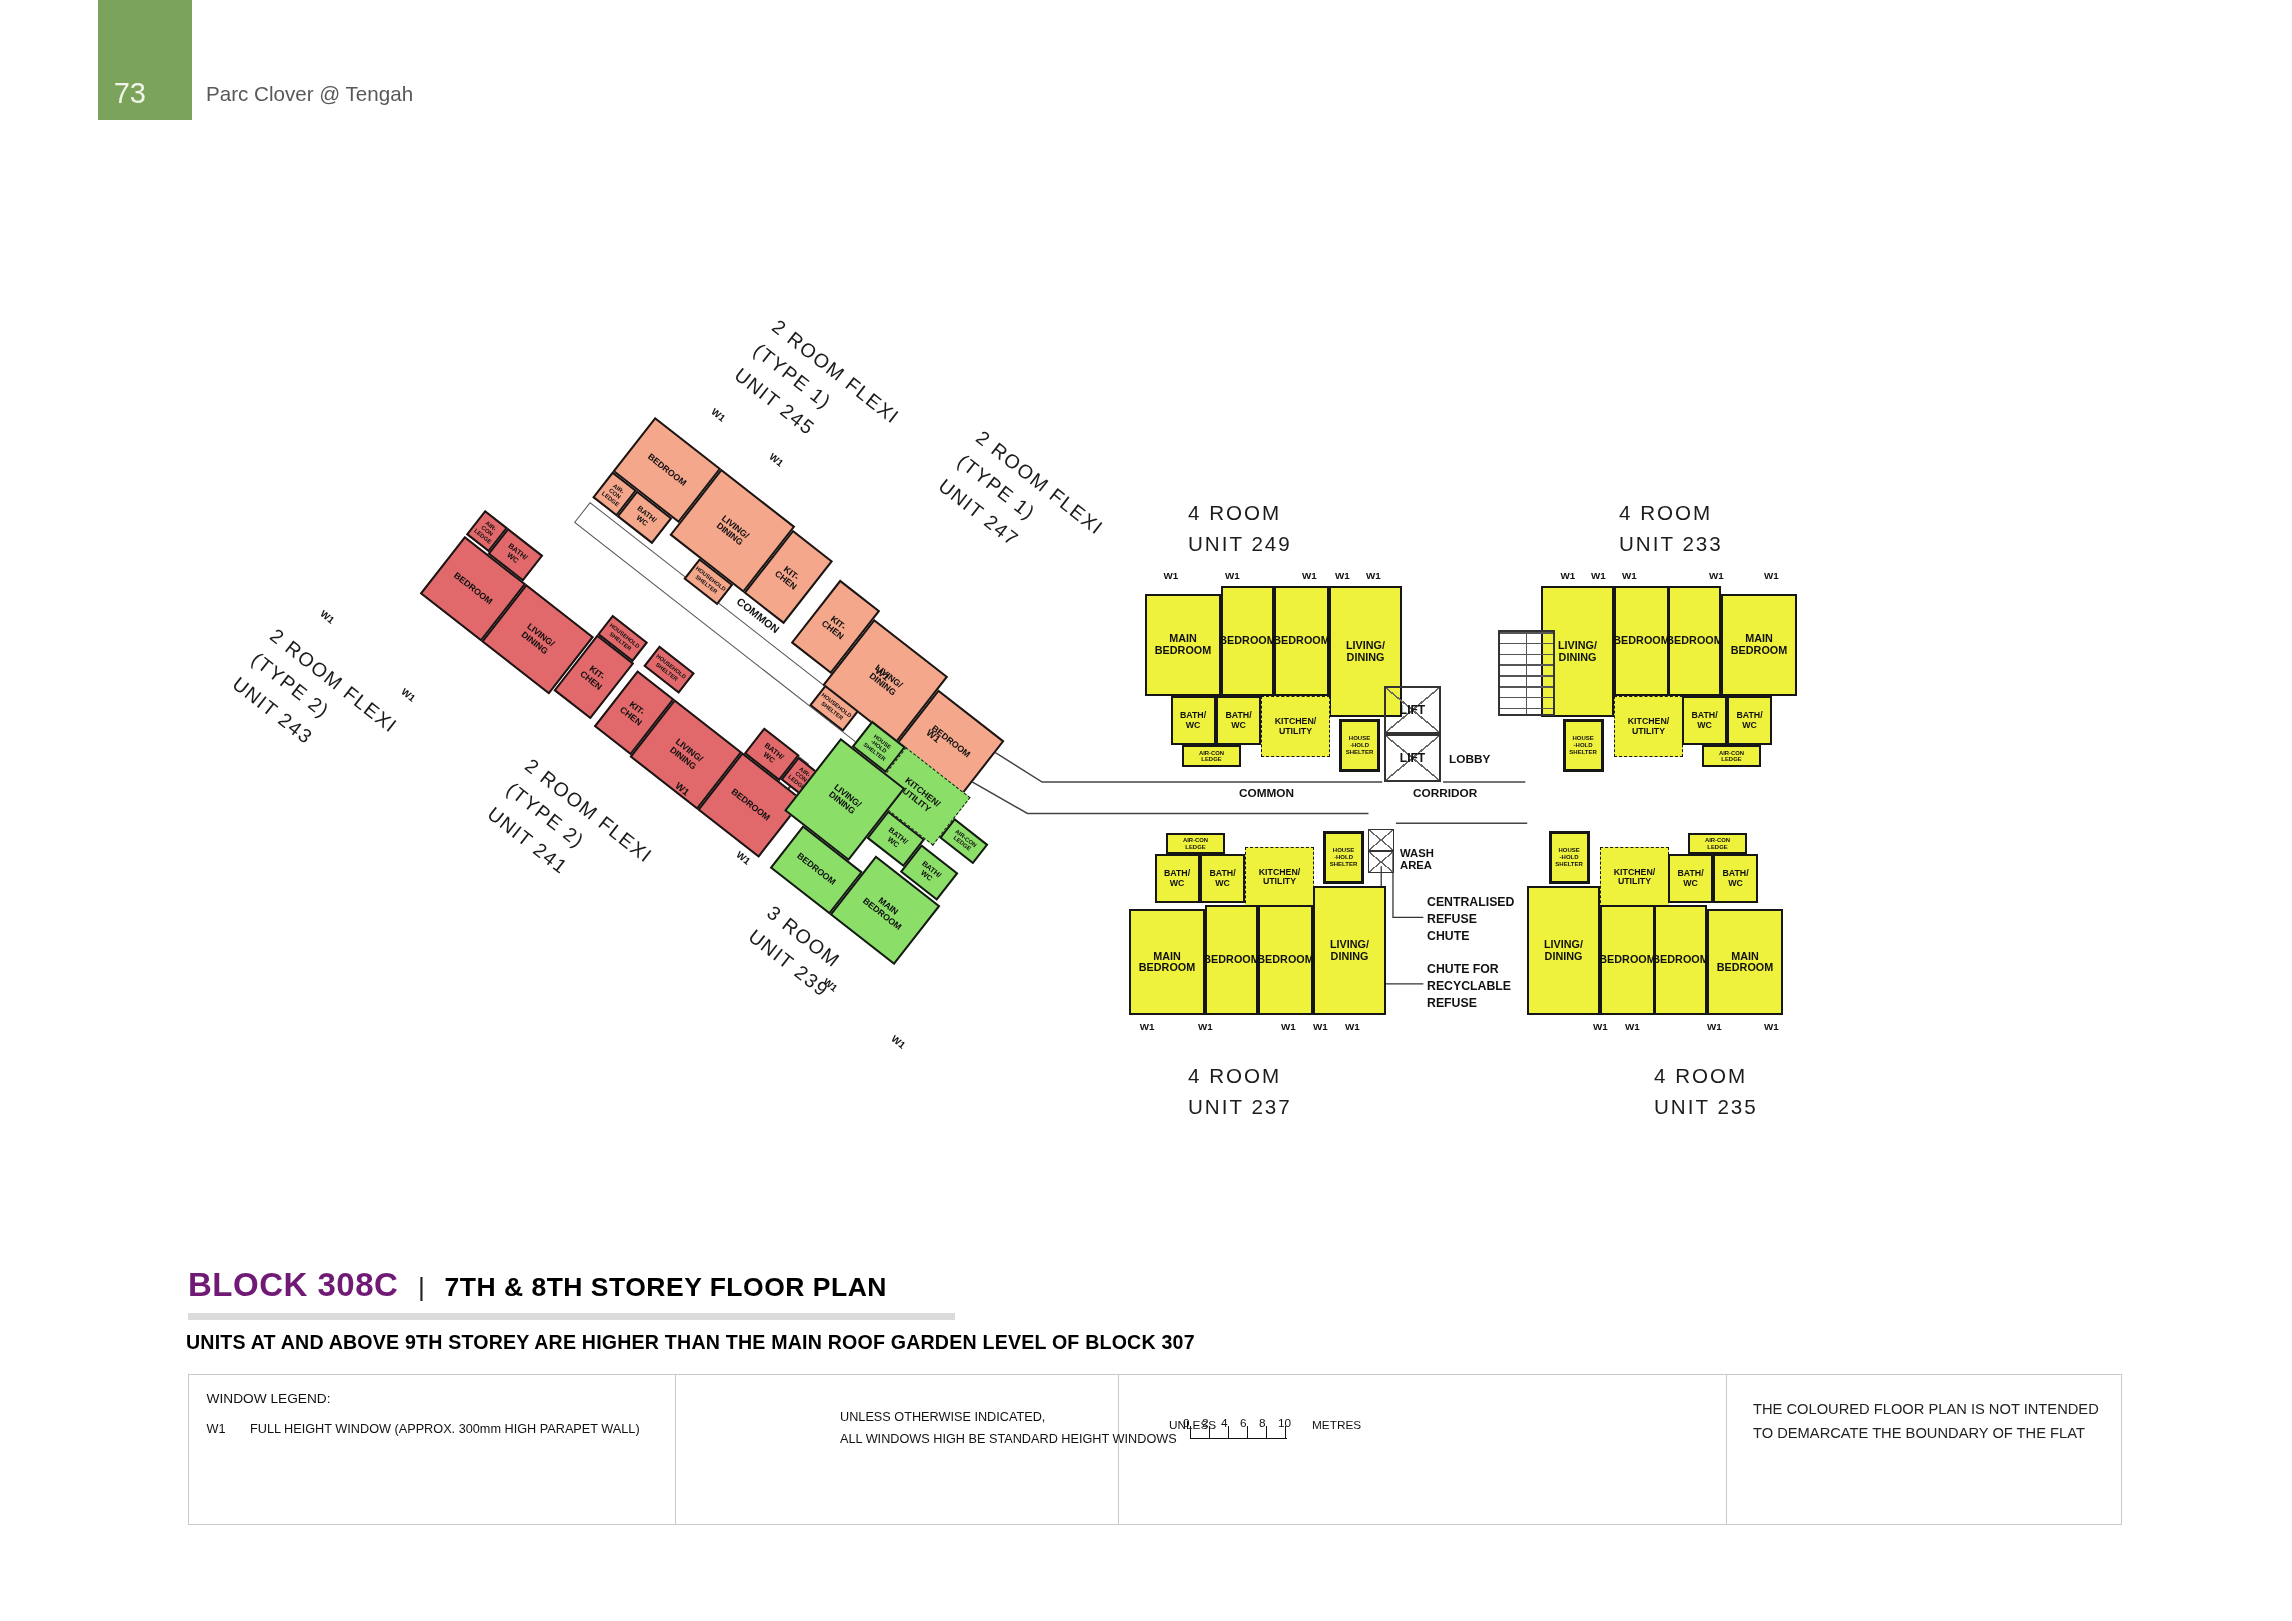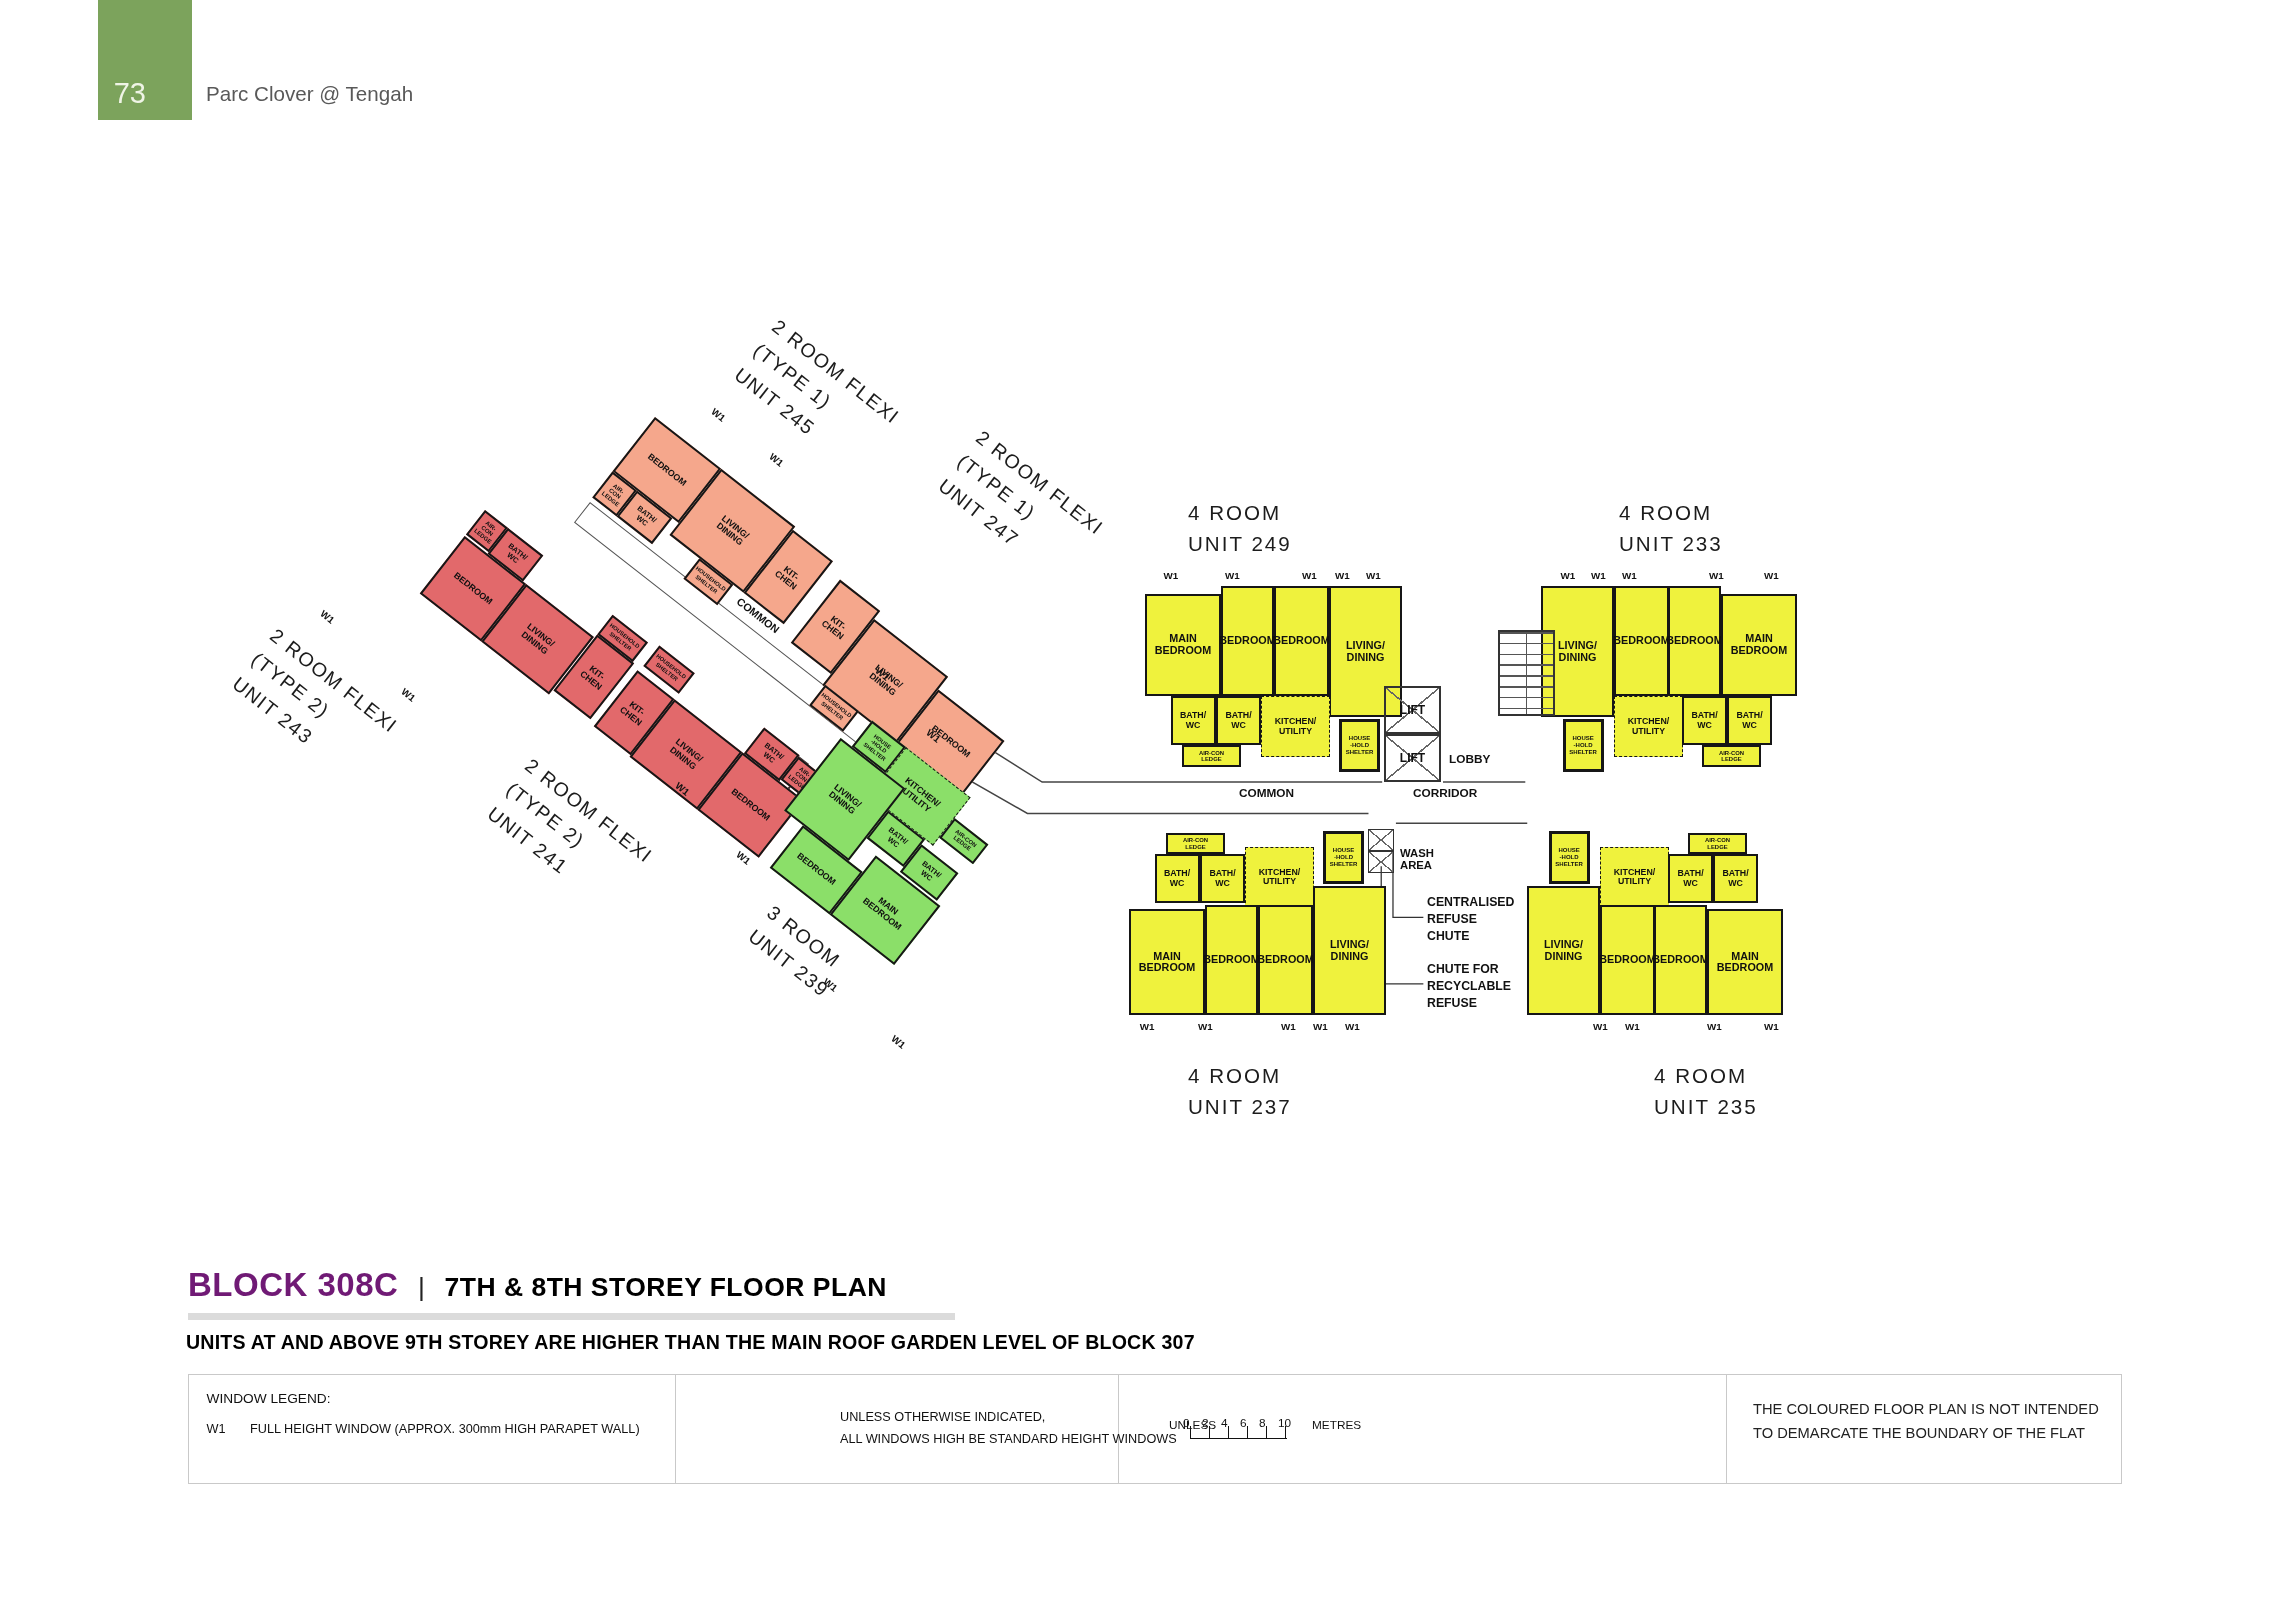--- a/index.html
+++ b/index.html
@@ -36,21 +36,21 @@
         repeating-linear-gradient(180deg,#555 0 1.5px,transparent 1.5px 10.8px),
         linear-gradient(90deg,transparent calc(50% - 0.8px),#555 calc(50% - 0.8px) calc(50% + 0.8px),transparent calc(50% + 0.8px));}
   .corr{position:absolute;box-sizing:border-box;border:1.2px solid #555;background:#fff;}
   
   .blockrow{position:absolute;left:188px;top:1266px;display:flex;align-items:baseline;gap:19.6px;}
   .blocktitle{font-size:33px;font-weight:700;color:#701a75;letter-spacing:0.5px;}
   .blocksep{font-size:26.5px;font-weight:300;color:#222;}
   .blocksub{font-size:26.5px;font-weight:600;color:#000;letter-spacing:0.5px;}
   .grayrule{position:absolute;left:188px;top:1313px;width:767px;height:6.9px;background:#DBDBDB;}
   .note{position:absolute;left:186px;top:1331px;font-size:19.6px;font-weight:700;color:#000;letter-spacing:0.2px;}
-  .legend{position:absolute;left:188px;top:1374px;width:1934px;height:110px;border:1px solid #C9C9C9;box-sizing:border-box;}
+  .legend{position:absolute;left:188px;top:1374px;width:1934px;height:151px;border:1px solid #C9C9C9;box-sizing:border-box;}
   .vdiv{position:absolute;top:0;width:1px;height:100%;background:#C9C9C9;}
   .lg-head{position:absolute;left:17.6px;top:15.7px;font-size:13.7px;color:#111;}
   .lg-code{position:absolute;left:17.6px;top:47px;font-size:12.7px;color:#111;}
   .lg-desc{position:absolute;left:61px;top:47px;font-size:12.7px;color:#111;}
   .lg-wnote{position:absolute;left:651px;top:31px;font-size:12.7px;color:#111;white-space:pre-line;line-height:1.75;}
   .sc-label{position:absolute;left:980px;top:43px;font-size:11.8px;color:#111;}
   .sc-nums{position:absolute;left:994px;top:41px;display:flex;}
   .sc-nums span{width:19px;font-size:11.8px;color:#111;}
   .sc-unit{position:absolute;left:1123px;top:43px;font-size:11.8px;color:#111;}
   .sc-bar{position:absolute;left:1001px;top:51px;width:97px;height:11.8px;border-bottom:1.5px solid #111;

